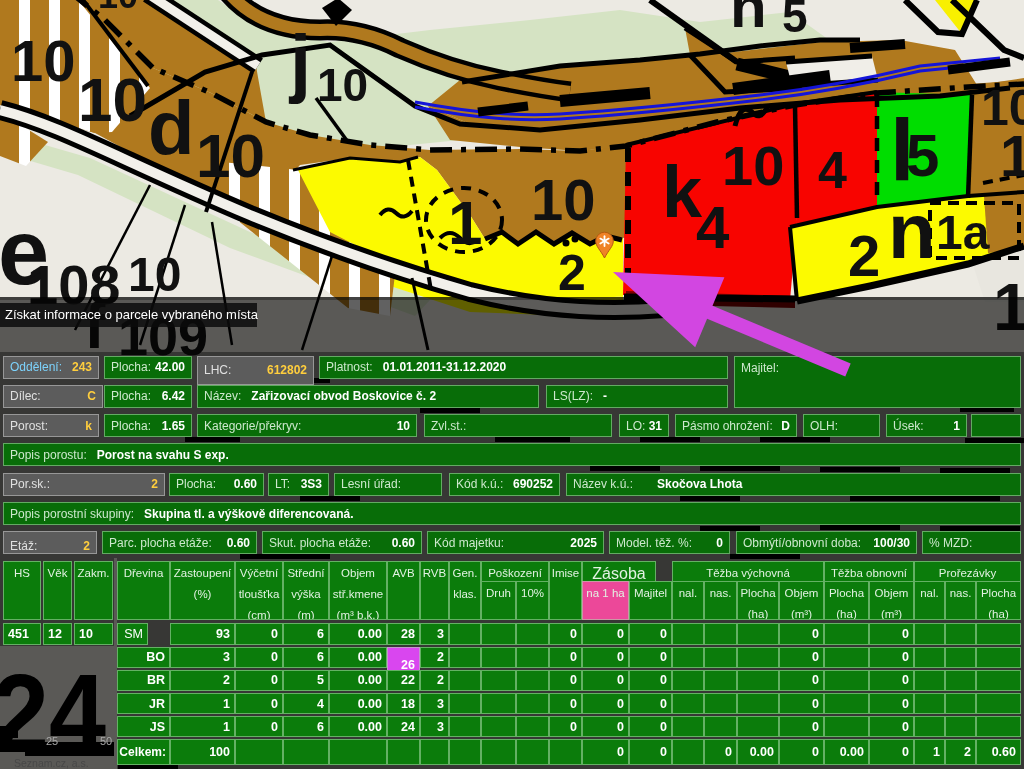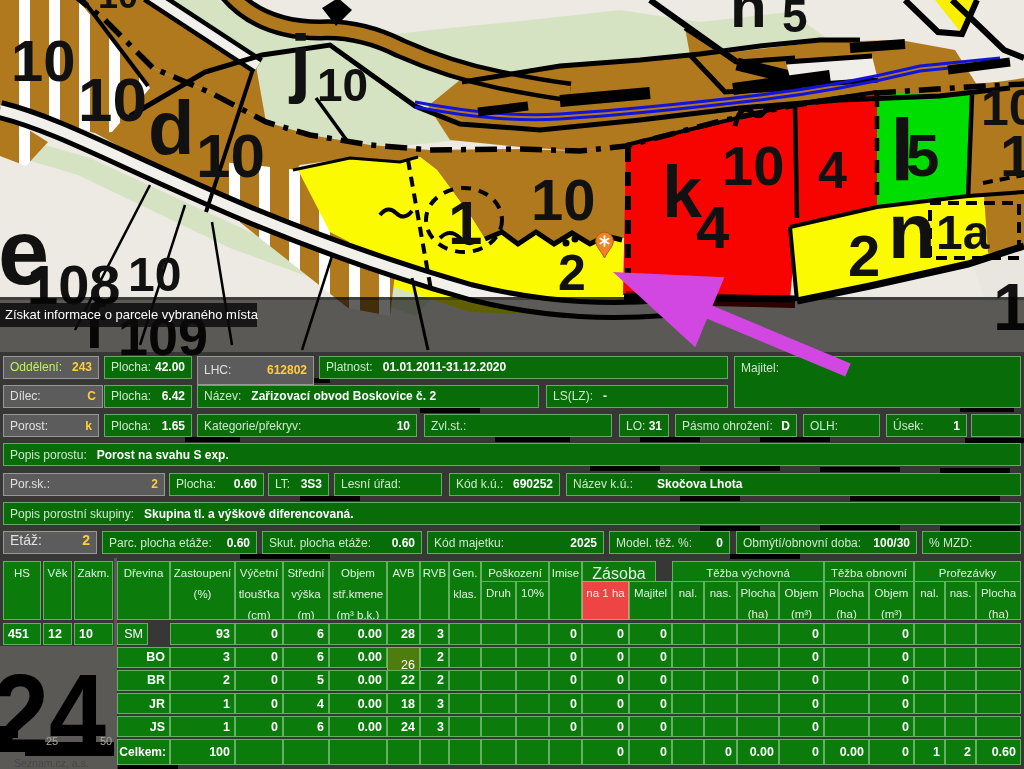--- a/index.html
+++ b/index.html
@@ -149,21 +149,21 @@
 <text x="27" y="304" font-family="Liberation Sans, sans-serif" font-weight="bold" font-size="56" fill="#111">108</text>
 <text x="128" y="291" font-family="Liberation Sans, sans-serif" font-weight="bold" font-size="48" fill="#111">10</text>
 <text x="84" y="348" font-family="Liberation Sans, sans-serif" font-weight="bold" font-size="64" fill="#111">f</text>
 <text x="118" y="355" font-family="Liberation Sans, sans-serif" font-weight="bold" font-size="54" fill="#111">109</text>
 <text x="993" y="330" font-family="Liberation Sans, sans-serif" font-weight="bold" font-size="66" fill="#111">1</text>
 </svg>
 <div style="position:absolute;left:0;top:297px;width:1024px;height:472px;background:rgba(0,0,0,0.62)"></div>
 <div style="position:absolute;left:0;top:303px;width:252px;height:24px;background:rgba(12,12,12,0.85);color:#fff;font-size:13px;line-height:24px;padding-left:5px;white-space:nowrap">Získat informace o parcele vybraného místa</div>
 <div style="position:absolute;left:3px;top:355.5px;width:96px;height:23px;background:#5c5c5c;border:1px solid rgba(200,200,200,0.55);box-sizing:border-box;overflow:hidden">
       <div style="display:flex;align-items:center;height:100%;font-size:12px;padding:0 6px;white-space:nowrap">
-        <span style="color:#bef264">Oddělení:</span>
+        <span style="color:#7dd3fc">Oddělení:</span>
         <span style="margin-left:auto;color:#ffce3d;font-weight:bold">243</span>
       </div>
     </div>
 <div style="position:absolute;left:104px;top:355.5px;width:88px;height:23px;background:#086d08;border:1px solid rgba(175,220,175,0.55);box-sizing:border-box;overflow:hidden">
       <div style="display:flex;align-items:center;height:100%;font-size:12px;padding:0 6px;white-space:nowrap">
         <span style="color:#cde8cd">Plocha:</span>
         <span style="margin-left:auto;color:#fff;font-weight:bold">42.00</span>
       </div>
     </div>
 <div style="position:absolute;left:197px;top:355.5px;width:117px;height:29px;background:#5c5c5c;border:1px solid rgba(200,200,200,0.55);box-sizing:border-box;overflow:hidden">
@@ -291,21 +291,21 @@
         <span style="margin-left:24px;color:#fff;font-weight:bold">Skočova Lhota</span>
       </div>
     </div>
 <div style="position:absolute;left:3px;top:502.0px;width:1018px;height:23px;background:#086d08;border:1px solid rgba(175,220,175,0.55);box-sizing:border-box;overflow:hidden">
       <div style="display:flex;align-items:center;height:100%;font-size:12px;padding:0 6px;white-space:nowrap">
         <span style="color:#cde8cd">Popis porostní skupiny:</span>
         <span style="margin-left:10px;color:#fff;font-weight:bold">Skupina tl. a výškově diferencovaná.</span>
       </div>
     </div>
 <div style="position:absolute;left:3px;top:531.3px;width:94px;height:23px;background:#5c5c5c;border:1px solid rgba(200,200,200,0.55);box-sizing:border-box;overflow:hidden">
-      <div style="display:flex;align-items:flex-start;height:100%;font-size:14px;padding:0 6px;white-space:nowrap">
+      <div style="display:flex;align-items:flex-end;height:100%;font-size:12px;padding:0 6px;white-space:nowrap">
         <span style="color:#e0e0e0">Etáž:</span>
         <span style="margin-left:auto;color:#ffce3d;font-weight:bold">2</span>
       </div>
     </div>
 <div style="position:absolute;left:102px;top:531.3px;width:155px;height:23px;background:#086d08;border:1px solid rgba(175,220,175,0.55);box-sizing:border-box;overflow:hidden">
       <div style="display:flex;align-items:center;height:100%;font-size:12px;padding:0 6px;white-space:nowrap">
         <span style="color:#cde8cd">Parc. plocha etáže:</span>
         <span style="margin-left:auto;color:#fff;font-weight:bold">0.60</span>
       </div>
     </div>
@@ -387,21 +387,21 @@
     </div>
 <div style="position:absolute;left:481px;top:581px;width:35px;height:39px;background:#0b7c0b;border:1px solid rgba(175,220,175,0.55);box-sizing:border-box;color:#e2f2e2;font-size:11.5px;text-align:center;line-height:21px;padding-top:1px;overflow:hidden">
       <div>Druh</div>
     </div>
 <div style="position:absolute;left:516px;top:581px;width:33px;height:39px;background:#0b7c0b;border:1px solid rgba(175,220,175,0.55);box-sizing:border-box;color:#e2f2e2;font-size:11.5px;text-align:center;line-height:21px;padding-top:1px;overflow:hidden">
       <div>10%</div>
     </div>
 <div style="position:absolute;left:582px;top:561px;width:74px;height:21px;background:#0b7c0b;border:1px solid rgba(175,220,175,0.55);box-sizing:border-box;color:#e2f2e2;font-size:16px;text-align:center;line-height:21px;padding-top:1px;overflow:hidden">
       <div>Zásoba (m³ b.k.)</div>
     </div>
-<div style="position:absolute;left:582px;top:581px;width:47px;height:39px;background:#ef4444;border:1px solid rgba(175,220,175,0.55);box-sizing:border-box;color:#e2f2e2;font-size:11.5px;text-align:center;line-height:21px;padding-top:1px;overflow:hidden">
+<div style="position:absolute;left:582px;top:581px;width:47px;height:39px;background:#ec4899;border:1px solid rgba(175,220,175,0.55);box-sizing:border-box;color:#e2f2e2;font-size:11.5px;text-align:center;line-height:21px;padding-top:1px;overflow:hidden">
       <div>na 1 ha</div>
     </div>
 <div style="position:absolute;left:629px;top:581px;width:43px;height:39px;background:#0b7c0b;border:1px solid rgba(175,220,175,0.55);box-sizing:border-box;color:#e2f2e2;font-size:11.5px;text-align:center;line-height:21px;padding-top:1px;overflow:hidden">
       <div>Majitel</div>
     </div>
 <div style="position:absolute;left:672px;top:561px;width:152px;height:21px;background:#0b7c0b;border:1px solid rgba(175,220,175,0.55);box-sizing:border-box;color:#e2f2e2;font-size:11.5px;text-align:center;line-height:21px;padding-top:1px;overflow:hidden">
       <div>Těžba výchovná</div>
     </div>
 <div style="position:absolute;left:672px;top:581px;width:32px;height:39px;background:#0b7c0b;border:1px solid rgba(175,220,175,0.55);box-sizing:border-box;color:#e2f2e2;font-size:11.5px;text-align:center;line-height:21px;padding-top:1px;overflow:hidden">
       <div>nal.</div>
@@ -464,21 +464,21 @@
 <div style="position:absolute;left:824px;top:623.4px;width:45px;height:21.2px;background:#0b7c0b;border:1px solid rgba(175,220,175,0.55);box-sizing:border-box;color:#fff;font-size:12.5px;font-weight:bold;display:flex;align-items:center;justify-content:flex-end;padding:0 4px;white-space:nowrap;overflow:hidden"></div>
 <div style="position:absolute;left:869px;top:623.4px;width:45px;height:21.2px;background:#0b7c0b;border:1px solid rgba(175,220,175,0.55);box-sizing:border-box;color:#fff;font-size:12.5px;font-weight:bold;display:flex;align-items:center;justify-content:flex-end;padding:0 4px;white-space:nowrap;overflow:hidden">0</div>
 <div style="position:absolute;left:914px;top:623.4px;width:31px;height:21.2px;background:#0b7c0b;border:1px solid rgba(175,220,175,0.55);box-sizing:border-box;color:#fff;font-size:12.5px;font-weight:bold;display:flex;align-items:center;justify-content:flex-end;padding:0 4px;white-space:nowrap;overflow:hidden"></div>
 <div style="position:absolute;left:945px;top:623.4px;width:31px;height:21.2px;background:#0b7c0b;border:1px solid rgba(175,220,175,0.55);box-sizing:border-box;color:#fff;font-size:12.5px;font-weight:bold;display:flex;align-items:center;justify-content:flex-end;padding:0 4px;white-space:nowrap;overflow:hidden"></div>
 <div style="position:absolute;left:976px;top:623.4px;width:45px;height:21.2px;background:#0b7c0b;border:1px solid rgba(175,220,175,0.55);box-sizing:border-box;color:#fff;font-size:12.5px;font-weight:bold;display:flex;align-items:center;justify-content:flex-end;padding:0 4px;white-space:nowrap;overflow:hidden"></div>
 <div style="position:absolute;left:117px;top:646.6px;width:53px;height:21.2px;background:#0b7c0b;border:1px solid rgba(175,220,175,0.55);box-sizing:border-box;color:#fff;font-size:12.5px;font-weight:bold;display:flex;align-items:center;justify-content:flex-end;padding:0 4px;white-space:nowrap;overflow:hidden">BO</div>
 <div style="position:absolute;left:170px;top:646.6px;width:65px;height:21.2px;background:#0b7c0b;border:1px solid rgba(175,220,175,0.55);box-sizing:border-box;color:#fff;font-size:12.5px;font-weight:bold;display:flex;align-items:center;justify-content:flex-end;padding:0 4px;white-space:nowrap;overflow:hidden">3</div>
 <div style="position:absolute;left:235px;top:646.6px;width:48px;height:21.2px;background:#0b7c0b;border:1px solid rgba(175,220,175,0.55);box-sizing:border-box;color:#fff;font-size:12.5px;font-weight:bold;display:flex;align-items:center;justify-content:flex-end;padding:0 4px;white-space:nowrap;overflow:hidden">0</div>
 <div style="position:absolute;left:283px;top:646.6px;width:46px;height:21.2px;background:#0b7c0b;border:1px solid rgba(175,220,175,0.55);box-sizing:border-box;color:#fff;font-size:12.5px;font-weight:bold;display:flex;align-items:center;justify-content:flex-end;padding:0 4px;white-space:nowrap;overflow:hidden">6</div>
 <div style="position:absolute;left:329px;top:646.6px;width:58px;height:21.2px;background:#0b7c0b;border:1px solid rgba(175,220,175,0.55);box-sizing:border-box;color:#fff;font-size:12.5px;font-weight:bold;display:flex;align-items:center;justify-content:flex-end;padding:0 4px;white-space:nowrap;overflow:hidden">0.00</div>
-<div style="position:absolute;left:387px;top:646.6px;width:33px;height:37px;background:#4d7c0f;border:1px solid rgba(175,220,175,0.55);box-sizing:border-box;color:#fff;font-size:12.5px;font-weight:normal;display:flex;align-items:center;justify-content:flex-end;padding:0 4px;white-space:nowrap;overflow:hidden">26</div>
+<div style="position:absolute;left:387px;top:646.6px;width:33px;height:37px;background:#d946ef;border:1px solid rgba(175,220,175,0.55);box-sizing:border-box;color:#fff;font-size:12.5px;font-weight:bold;display:flex;align-items:center;justify-content:flex-end;padding:0 4px;white-space:nowrap;overflow:hidden">26</div>
 <div style="position:absolute;left:420px;top:646.6px;width:29px;height:21.2px;background:#0b7c0b;border:1px solid rgba(175,220,175,0.55);box-sizing:border-box;color:#fff;font-size:12.5px;font-weight:bold;display:flex;align-items:center;justify-content:flex-end;padding:0 4px;white-space:nowrap;overflow:hidden">2</div>
 <div style="position:absolute;left:449px;top:646.6px;width:32px;height:21.2px;background:#0b7c0b;border:1px solid rgba(175,220,175,0.55);box-sizing:border-box;color:#fff;font-size:12.5px;font-weight:bold;display:flex;align-items:center;justify-content:flex-end;padding:0 4px;white-space:nowrap;overflow:hidden"></div>
 <div style="position:absolute;left:481px;top:646.6px;width:35px;height:21.2px;background:#0b7c0b;border:1px solid rgba(175,220,175,0.55);box-sizing:border-box;color:#fff;font-size:12.5px;font-weight:bold;display:flex;align-items:center;justify-content:flex-end;padding:0 4px;white-space:nowrap;overflow:hidden"></div>
 <div style="position:absolute;left:516px;top:646.6px;width:33px;height:21.2px;background:#0b7c0b;border:1px solid rgba(175,220,175,0.55);box-sizing:border-box;color:#fff;font-size:12.5px;font-weight:bold;display:flex;align-items:center;justify-content:flex-end;padding:0 4px;white-space:nowrap;overflow:hidden"></div>
 <div style="position:absolute;left:549px;top:646.6px;width:33px;height:21.2px;background:#0b7c0b;border:1px solid rgba(175,220,175,0.55);box-sizing:border-box;color:#fff;font-size:12.5px;font-weight:bold;display:flex;align-items:center;justify-content:flex-end;padding:0 4px;white-space:nowrap;overflow:hidden">0</div>
 <div style="position:absolute;left:582px;top:646.6px;width:47px;height:21.2px;background:#0b7c0b;border:1px solid rgba(175,220,175,0.55);box-sizing:border-box;color:#fff;font-size:12.5px;font-weight:bold;display:flex;align-items:center;justify-content:flex-end;padding:0 4px;white-space:nowrap;overflow:hidden">0</div>
 <div style="position:absolute;left:629px;top:646.6px;width:43px;height:21.2px;background:#0b7c0b;border:1px solid rgba(175,220,175,0.55);box-sizing:border-box;color:#fff;font-size:12.5px;font-weight:bold;display:flex;align-items:center;justify-content:flex-end;padding:0 4px;white-space:nowrap;overflow:hidden">0</div>
 <div style="position:absolute;left:672px;top:646.6px;width:32px;height:21.2px;background:#0b7c0b;border:1px solid rgba(175,220,175,0.55);box-sizing:border-box;color:#fff;font-size:12.5px;font-weight:bold;display:flex;align-items:center;justify-content:flex-end;padding:0 4px;white-space:nowrap;overflow:hidden"></div>
 <div style="position:absolute;left:704px;top:646.6px;width:33px;height:21.2px;background:#0b7c0b;border:1px solid rgba(175,220,175,0.55);box-sizing:border-box;color:#fff;font-size:12.5px;font-weight:bold;display:flex;align-items:center;justify-content:flex-end;padding:0 4px;white-space:nowrap;overflow:hidden"></div>
 <div style="position:absolute;left:737px;top:646.6px;width:42px;height:21.2px;background:#0b7c0b;border:1px solid rgba(175,220,175,0.55);box-sizing:border-box;color:#fff;font-size:12.5px;font-weight:bold;display:flex;align-items:center;justify-content:flex-end;padding:0 4px;white-space:nowrap;overflow:hidden"></div>

